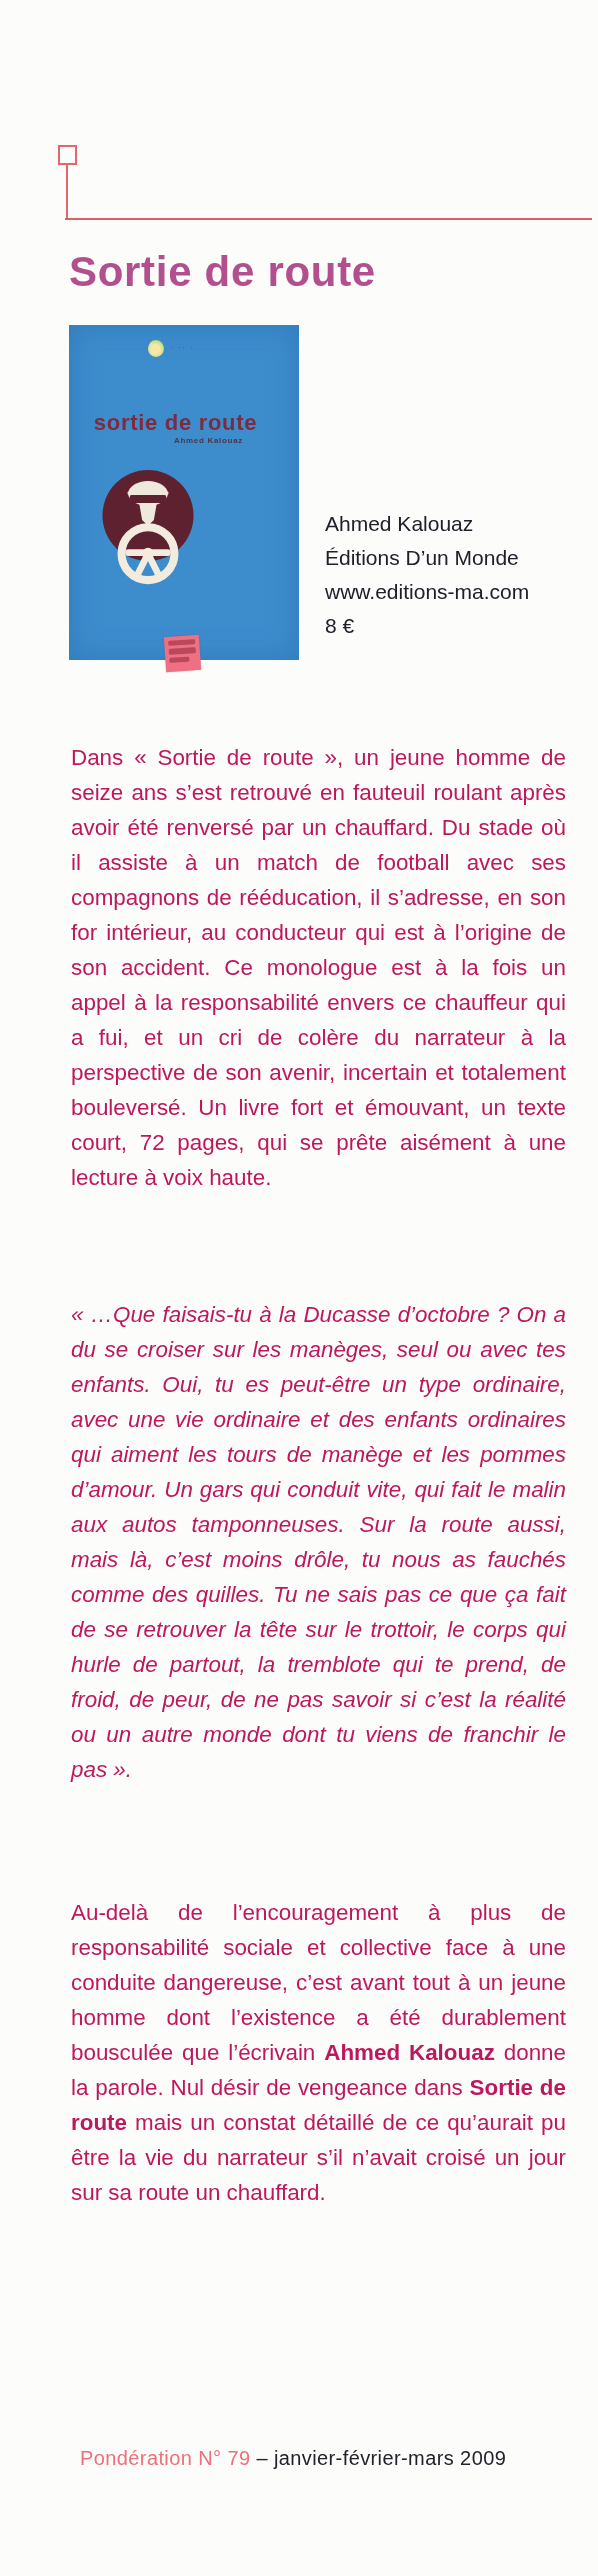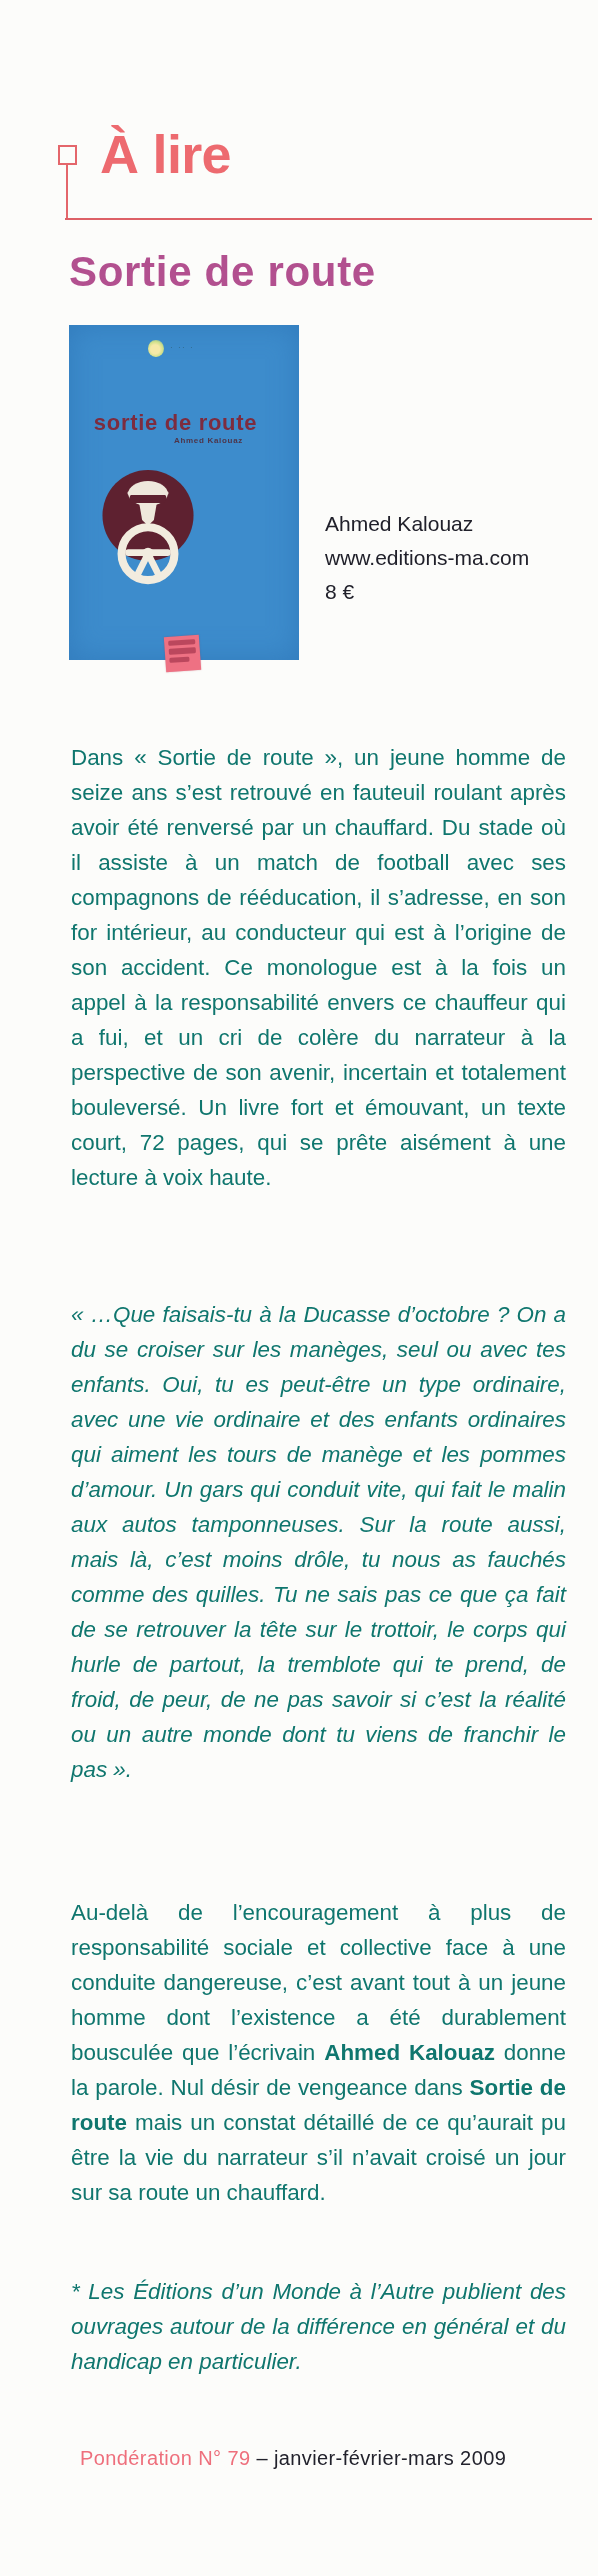--- a/index.html
+++ b/index.html
@@ -66,21 +66,21 @@
   
   .book-info{
     position:absolute;left:325px;top:507px;width:253px;
     font-size:21px;line-height:34px;color:#20202a;
   }
   .book-info div{white-space:nowrap;}
 
   
   .body-par{
     position:absolute;left:71px;width:495px;
-    font-size:22.4px;line-height:35px;text-align:justify;color:#0f766e;
+    font-size:22.4px;line-height:35px;text-align:justify;color:#be185d;
   }
   .p1{top:718px;}
   .p2{top:1275px;font-style:italic;}
   .p3{top:1873px;}
   .footnote{top:2252px;font-style:italic;}
   .bold{font-weight:bold;font-style:normal;}
   .p3 .bold{font-style:normal;}
 
   
   .footer{
@@ -90,21 +90,20 @@
   .footer .mag{color:#ee6f7c;}
   .footer .issue{color:#22222c;}
 </style>
 </head>
 <body>
 
 <div class="page">
 
   <span class="flag-square"></span>
   <span class="flag-stem"></span>
-  <div class="section-header">À lire</div>
   <div class="header-rule"></div>
 
   <div class="article-title">Sortie de route</div>
 
   <div class="book-cover">
     <span class="cover-logo-dot"></span>
     <span class="cover-logo-text">· ·· ·</span>
     <div class="cover-title">sortie de route</div>
     <div class="cover-author">Ahmed Kalouaz</div>
     <span class="cover-figure">
@@ -124,30 +123,30 @@
     </span>
     <span class="cover-sticker">
         <i></i>
         <i></i>
         <i style="width:55%"></i>
       </span>
   </div>
 
   <div class="book-info">
     <div>Ahmed Kalouaz</div>
+    <div>Éditions D’un Monde</div>
     <div>www.editions-ma.com</div>
     <div>8 €</div>
   </div>
 
   <p class="body-par p1">Dans « Sortie de route », un jeune homme de seize ans s’est retrouvé en fauteuil roulant après avoir été renversé par un chauffard. Du stade où il assiste à un match de football avec ses compagnons de rééducation, il s’adresse, en son for intérieur, au conducteur qui est à l’origine de son accident. Ce monologue est à la fois un appel à la responsabilité envers ce chauffeur qui a fui, et un cri de colère du narrateur à la perspective de son avenir, incertain et totalement bouleversé. Un livre fort et émouvant, un texte court, 72 pages, qui se prête aisément à une lecture à voix haute.</p>
 
   <p class="body-par p2">« …Que faisais-tu à la Ducasse d’octobre ? On a du se croiser sur les manèges, seul ou avec tes enfants. Oui, tu es peut-être un type ordinaire, avec une vie ordinaire et des enfants ordinaires qui aiment les tours de manège et les pommes d’amour. Un gars qui conduit vite, qui fait le malin aux autos tamponneuses. Sur la route aussi, mais là, c’est moins drôle, tu nous as fauchés comme des quilles. Tu ne sais pas ce que ça fait de se retrouver la tête sur le trottoir, le corps qui hurle de partout, la tremblote qui te prend, de froid, de peur, de ne pas savoir si c’est la réalité ou un autre monde dont tu viens de franchir le pas ».</p>
 
   <p class="body-par p3"><span>Au-delà de l’encouragement à plus de responsabilité sociale et collective face à une conduite dangereuse, c’est avant tout à un jeune homme dont l’existence a été durablement bousculée que l’écrivain </span><span class="bold">Ahmed Kalouaz</span><span> donne la parole. Nul désir de vengeance dans </span><span class="bold">Sortie de route</span><span> mais un constat détaillé de ce qu’aurait pu être la vie du narrateur s’il n’avait croisé un jour sur sa route un chauffard.</span></p>
 
-  <p class="body-par footnote">* Les Éditions d’un Monde à l’Autre publient des ouvrages autour de la différence en général et du handicap en particulier.</p>
 
   <div class="footer">
     <span class="mag">Pondération N° 79 </span><span class="issue">– janvier-février-mars 2009</span>
   </div>
 
 </div>
 
 
 </body></html>

